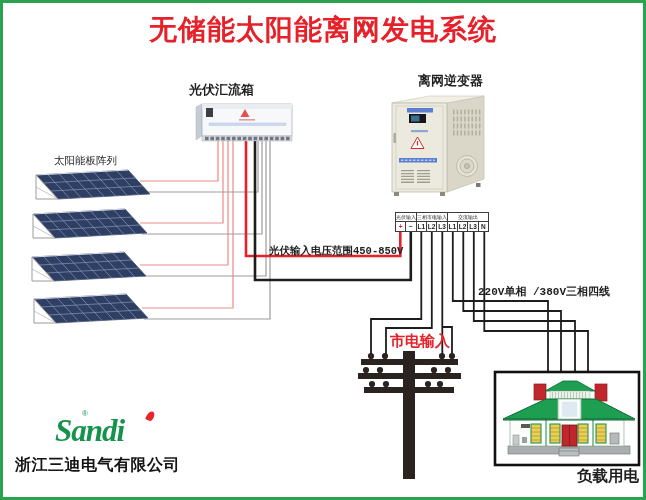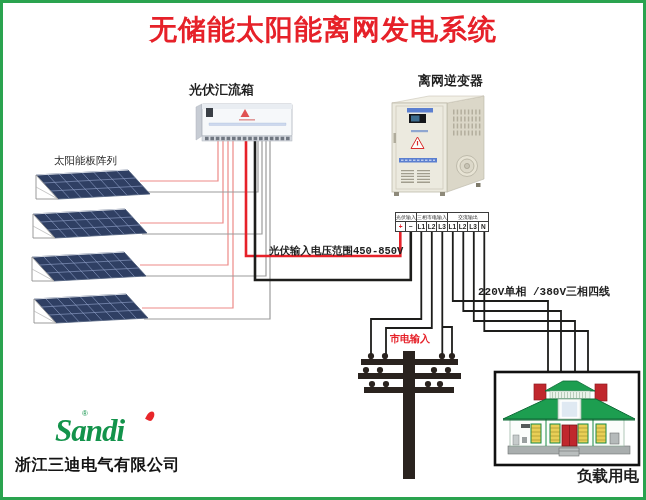--- a/index.html
+++ b/index.html
@@ -9,21 +9,21 @@
     font-family:"Liberation Sans","DejaVu Sans",sans-serif;color:#1f1f1f;
   }
   #diagram{position:absolute;left:0;top:0;z-index:1;}
   .lbl{position:absolute;z-index:3;white-space:nowrap;line-height:1.15;font-family:Liberation Mono, monospace;}
   .title{left:0;right:0;top:13px;text-align:center;font-size:28px;font-weight:700;color:#e62129;letter-spacing:1px;}
   .combiner-lbl{left:186px;top:81px;font-size:13px;font-weight:600;}
   .inverter-lbl{left:399px;top:72px;font-size:13px;font-weight:600;margin-left:16px;}
   .array-lbl{left:51px;top:152px;font-size:10.5px;font-weight:500;}
   .pv-range{left:266px;top:242px;font-size:10.5px;font-weight:700;text-align:right;}
   .ac-spec{left:475px;top:283px;font-size:11px;font-weight:700;}
-  .grid-input{left:387px;top:331px;font-size:10px;font-weight:700;color:#e62129;}
+  .grid-input{left:387px;top:331px;font-size:15px;font-weight:700;color:#e62129;}
   .load-lbl{left:492px;width:144px;top:466px;text-align:right;font-size:15.5px;font-weight:600;}
 
   
   .term-strip{position:absolute;left:392px;top:209px;width:94px;z-index:3;
     box-sizing:border-box;border:1px solid #3c3c3c;background:#fff;}
   .term-groups{display:flex;height:7.5px;}
   .term-groups .tg{flex-basis:0;display:flex;align-items:center;justify-content:center;
     font-size:5px;overflow:hidden;border-left:1px solid #3c3c3c;color:#222;}
   .term-groups .tg:first-child{border-left:none;}
   .tg.g1{flex-grow:2;} .tg.g2{flex-grow:3;} .tg.g3{flex-grow:4;}

